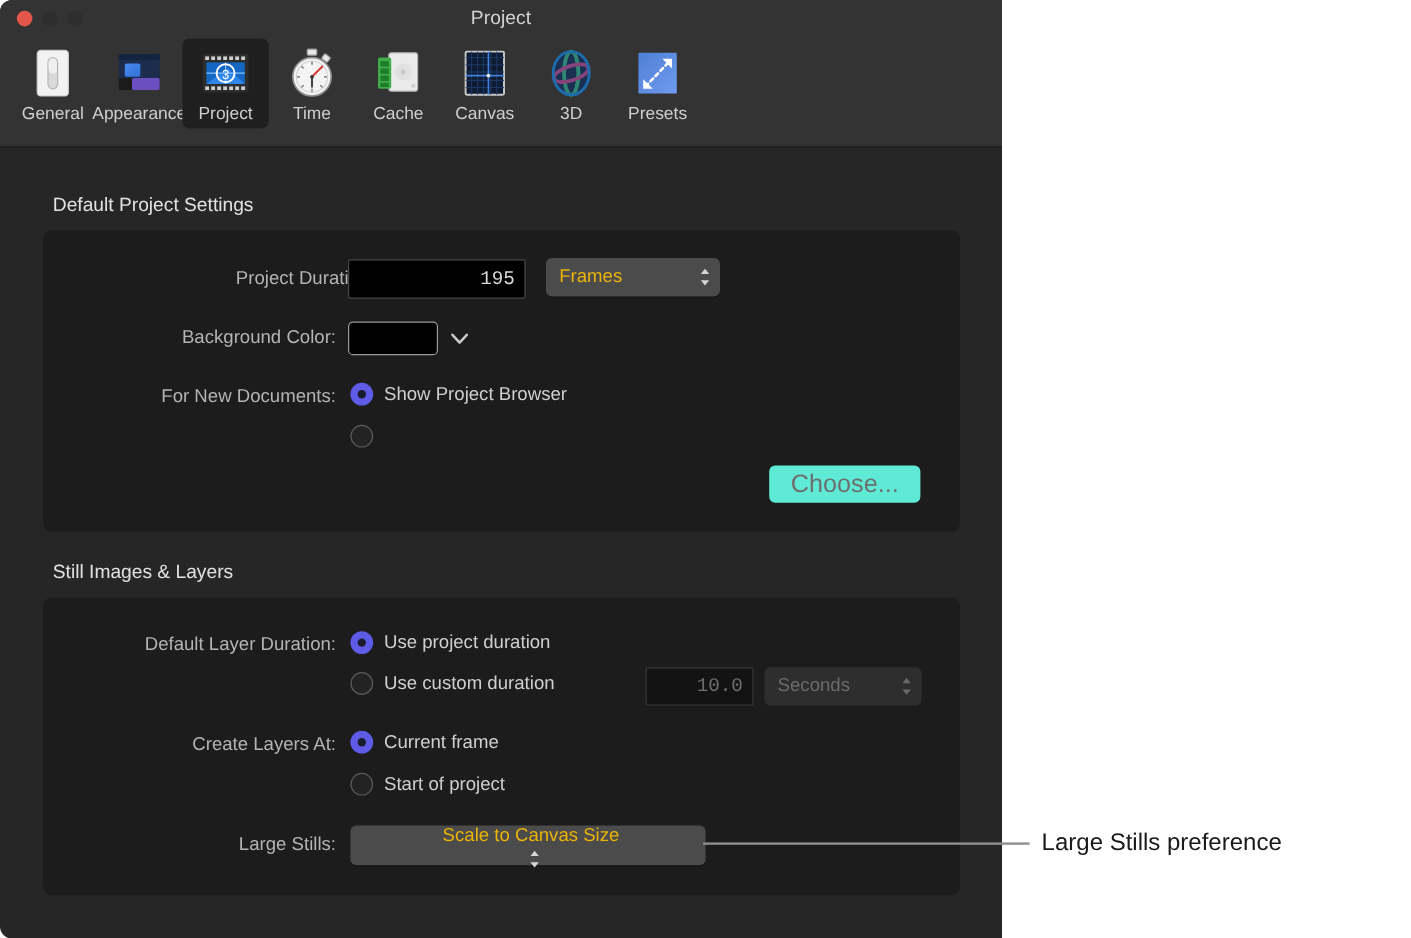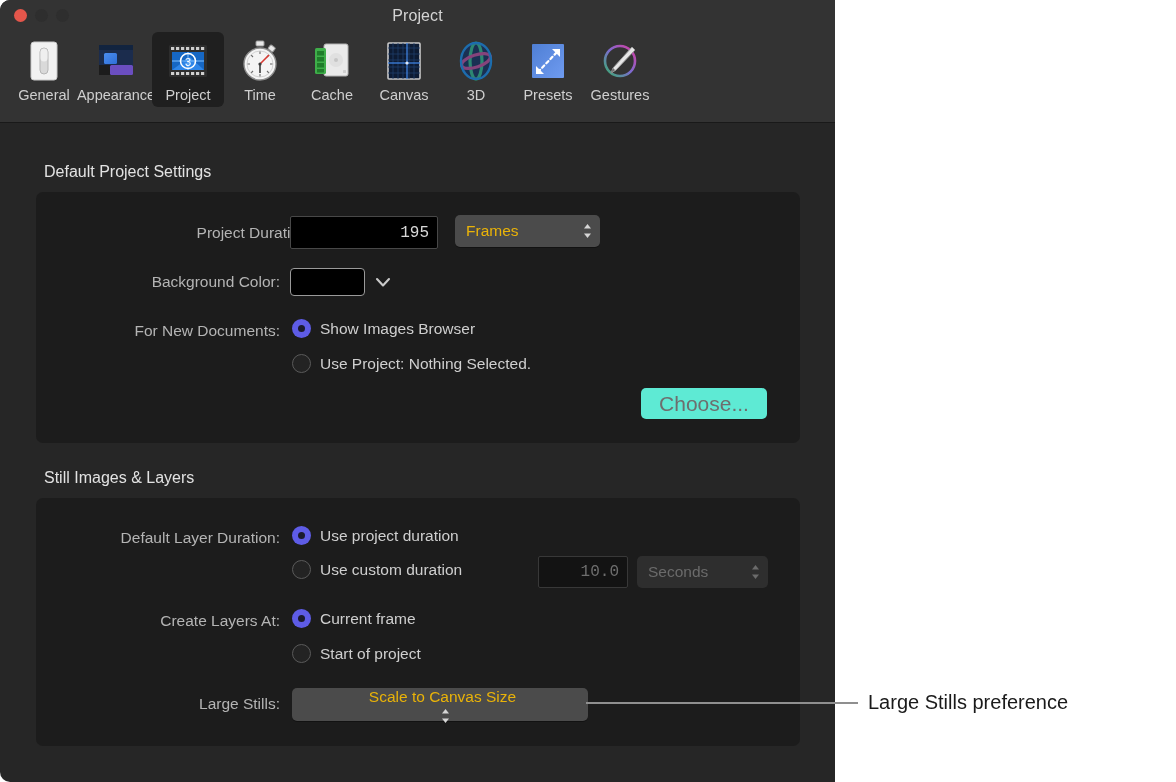--- a/index.html
+++ b/index.html
@@ -332,35 +332,20 @@
               <g stroke="#ffffff" stroke-width="2.2" stroke-linecap="round" stroke-dasharray="3 3">
                 <line x1="12" y1="33" x2="32" y2="12"></line>
               </g>
               <path d="M10 35 L10 27 L18 35 Z" fill="#ffffff"></path>
               <path d="M34 10 L34 18 L26 10 Z" fill="#ffffff"></path>
             </svg>
           </div>
           <div class="tb-label">Presets</div>
         </div>
 
-        <div class="tb-item">
-          <div class="tb-icon">
-            <svg width="44" height="44" viewBox="0 0 44 44">
-              <linearGradient id="gcg" x1="0" y1="1" x2="1" y2="0">
-                <stop offset="0" stop-color="#35b06a"></stop>
-                <stop offset="0.5" stop-color="#7d6bd0"></stop>
-                <stop offset="1" stop-color="#d93a9e"></stop>
-              </linearGradient>
-              <circle cx="22" cy="22" r="15" fill="none" stroke="url(#gcg)" stroke-width="2.6"></circle>
-              <path d="M34 8 L37 11 L18 31 L13 34 L15 29 Z" fill="#e6e6e6" stroke="#9a9a9a" stroke-width="1"></path>
-              <path d="M13 34 L15 29 L17 31 Z" fill="#6e6e6e"></path>
-            </svg>
-          </div>
-          <div class="tb-label">Gestures</div>
-        </div>
 
       </div>
     </div>
 
     <div class="content">
 
       <div class="sec-title" style="left:44px; top:40px;">Default Project Settings</div>
 
       <div class="groupbox" style="left:36px; top:69px; width:764px; height:251px;"></div>
 
@@ -381,26 +366,25 @@
       <div class="chev-down" style="left:374px; top:152px;">
         <svg width="18" height="14" viewBox="0 0 18 14">
           <path d="M3 4 L9 10.5 L15 4" fill="none" stroke="#c9c9c9" stroke-width="2.1" stroke-linecap="round" stroke-linejoin="round"></path>
         </svg>
       </div>
 
       <div class="row-label" style="left:40px; top:199px; width:240px;">For New Documents:</div>
 
       <div class="radio-row" style="left:292px; top:196px;">
         <span class="radio on"></span>
-        <span class="ctl-text">Show Images Browser</span>
+        <span class="ctl-text">Show Project Browser</span>
       </div>
 
       <div class="radio-row" style="left:292px; top:231px;">
         <span class="radio off"></span>
-        <span class="ctl-text">Use Project: Nothing Selected.</span>
       </div>
 
       <div class="pushbutton" style="left:641px; top:265px; width:126px; height:31px;">Choose...</div>
 
       <div class="sec-title" style="left:44px; top:346px;">Still Images &amp; Layers</div>
 
       <div class="groupbox" style="left:36px; top:375px; width:764px; height:248px;"></div>
 
       <div class="row-label" style="left:40px; top:406px; width:240px;">Default Layer Duration:</div>
 

